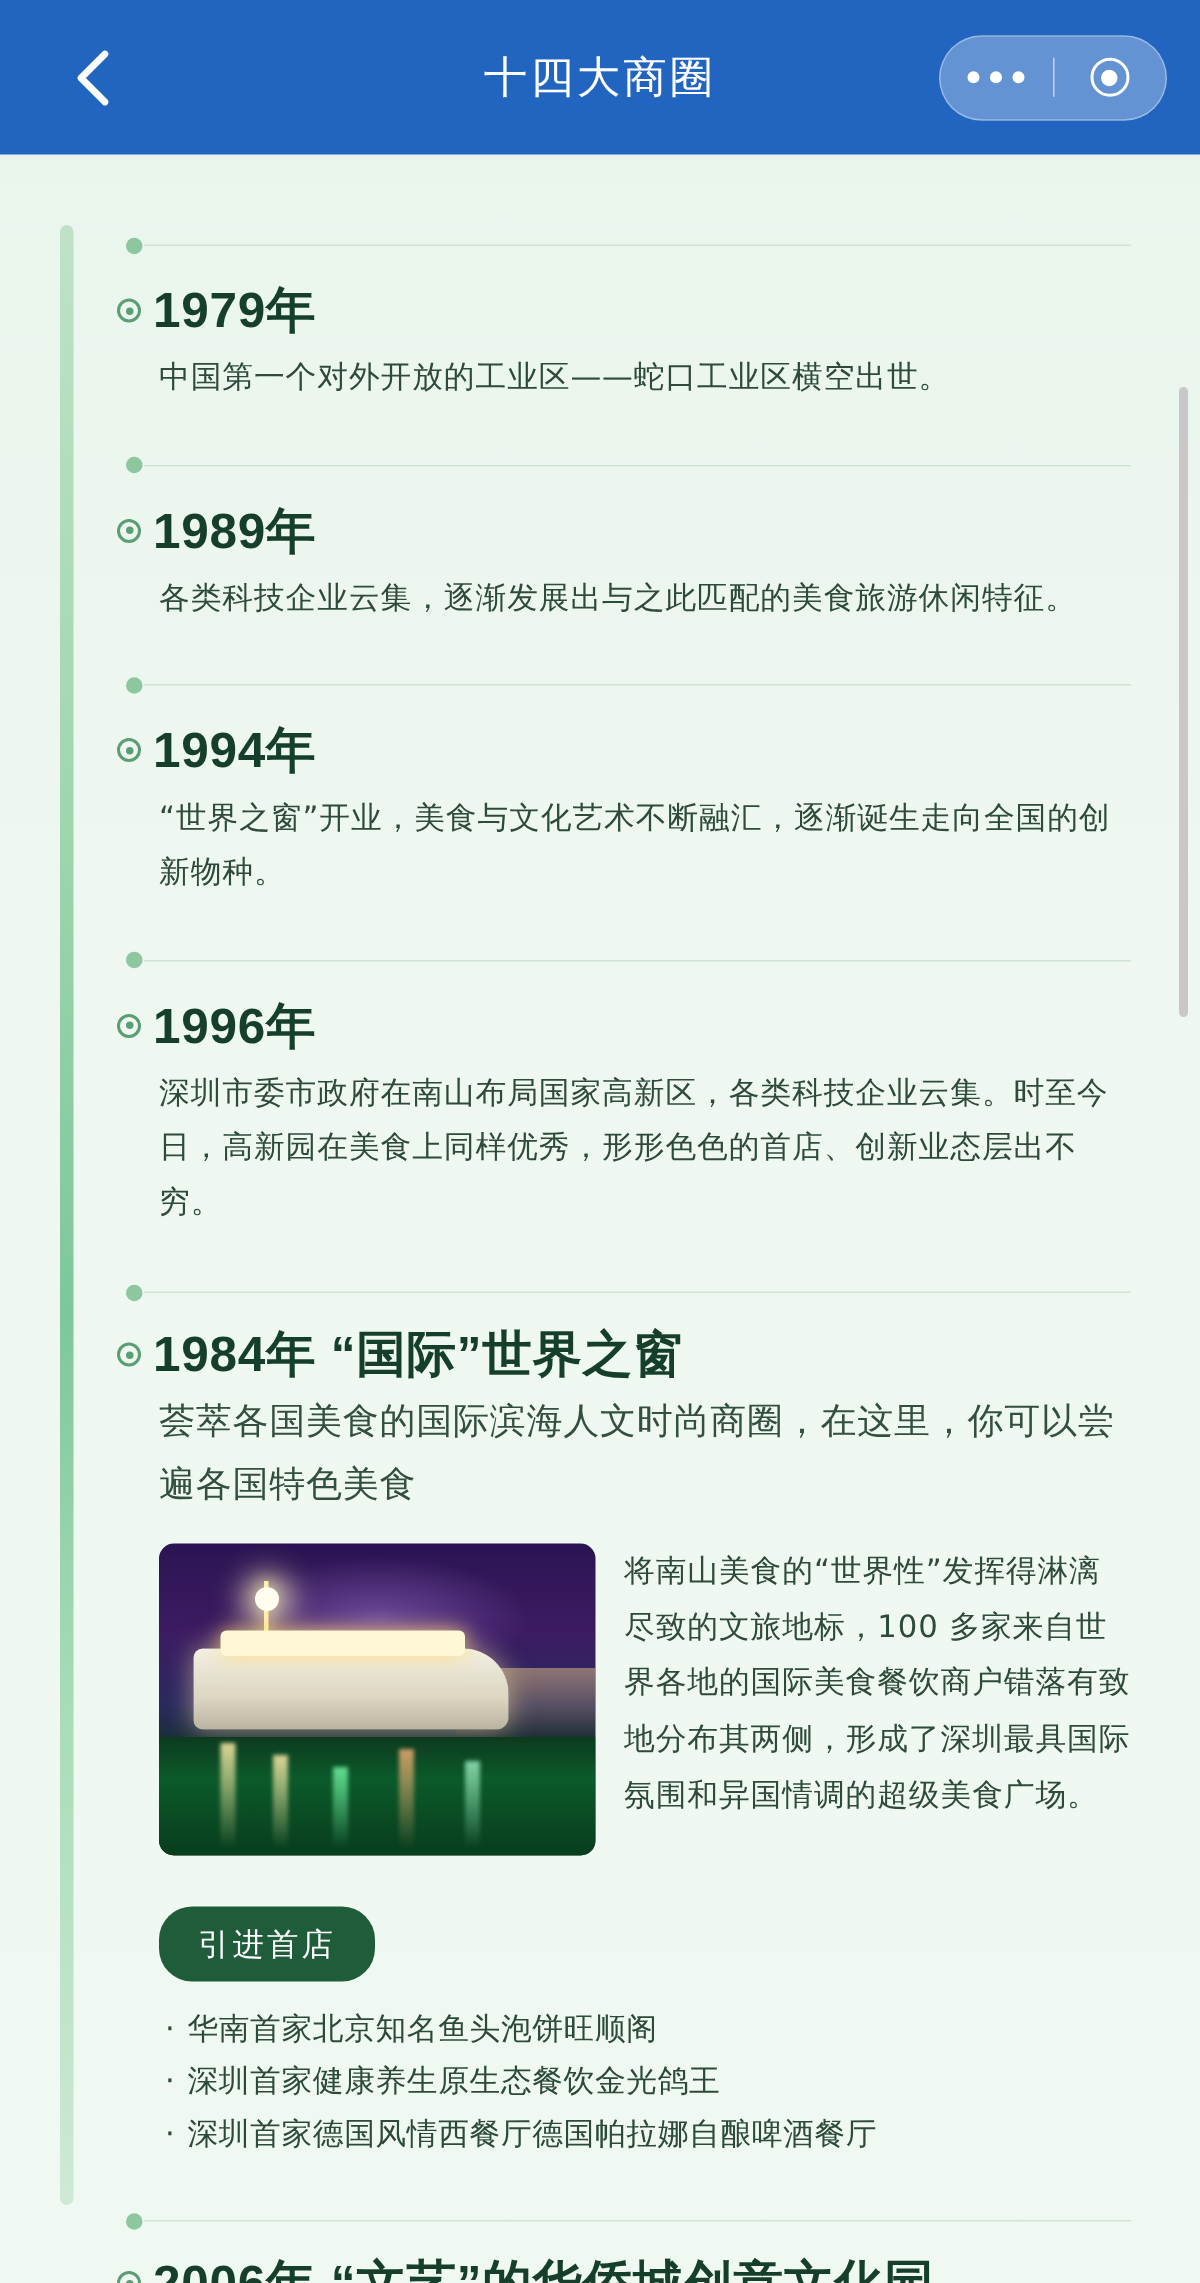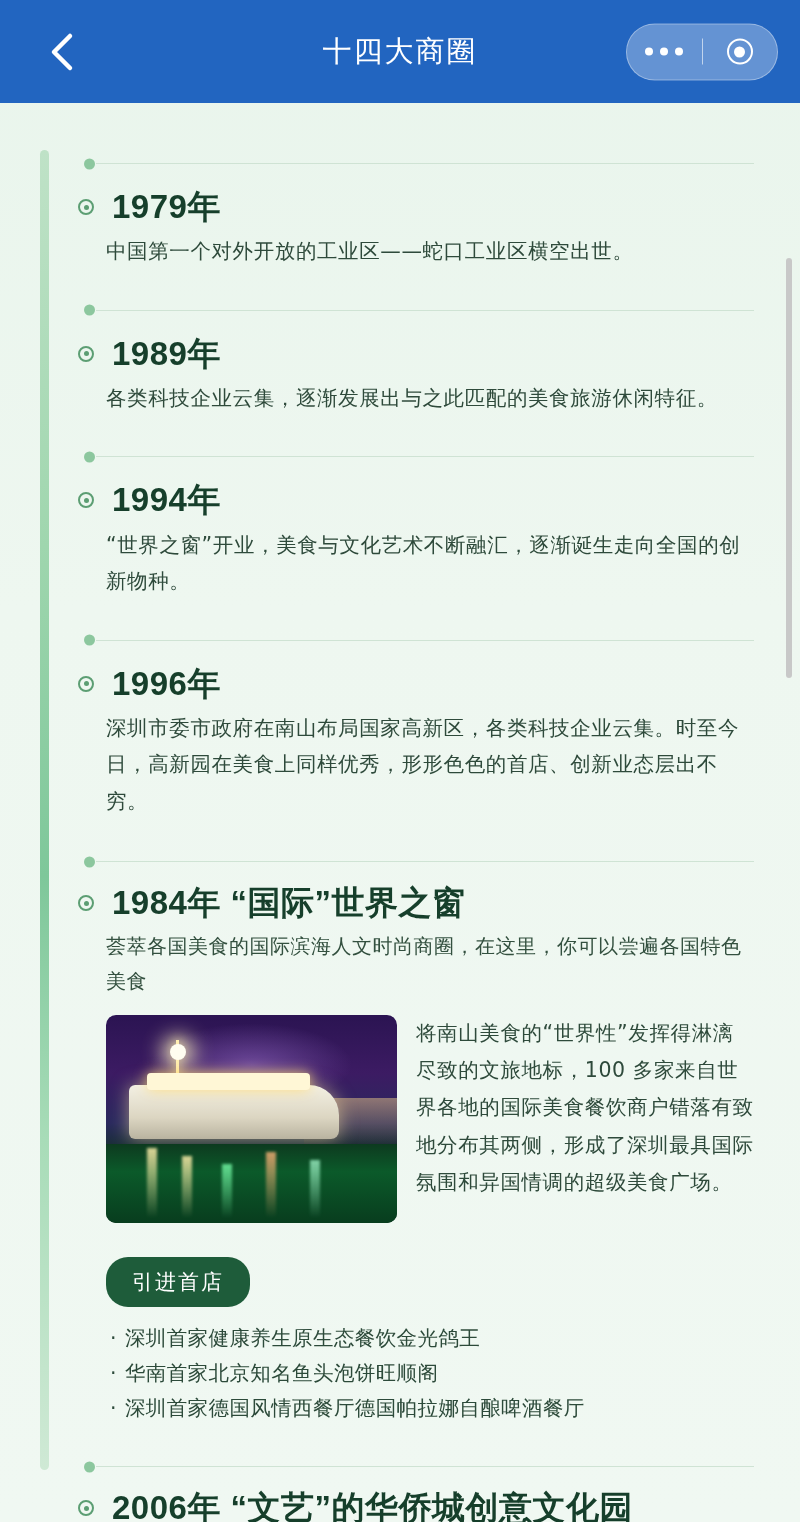--- a/index.html
+++ b/index.html
@@ -140,21 +140,21 @@
     top: 50%;
     transform: translateY(-50%);
     width: 11px; height: 11px;
     border-radius: 50%;
     background: #8cc79e;
   }
 
   .tl-head {
     display: flex;
     align-items: flex-start;
-    gap: 18px;
+    gap: 8px;
     padding-left: 0;
   }
   .tl-ring {
     margin-top: 13px;
     width: 16px; height: 16px;
     border-radius: 50%;
     border: 2px solid #5c9e73;
     flex: 0 0 auto;
     position: relative;
   }
@@ -178,25 +178,25 @@
     margin-top: 6px;
     font-size: 20.5px;
     line-height: 1.78;
     color: #2e4a3b;
     letter-spacing: 0.6px;
     font-family: "DejaVu Sans", sans-serif;
   }
   .tl-sub {
     margin-left: 28px;
     margin-top: 5px;
-    font-size: 20px;
+    font-size: 24px;
     line-height: 1.75;
     color: #33503f;
     letter-spacing: 0.5px;
-    font-family: Liberation Serif, serif;
+    font-family: Liberation Mono, monospace;
   }
 
   .media-row {
     margin-left: 28px;
     margin-top: 16px;
     display: flex;
     gap: 19px;
     align-items: flex-start;
   }
   .photo {
@@ -399,22 +399,22 @@
             <div class="refl r3"></div>
             <div class="refl r4"></div>
             <div class="refl r5"></div>
           </div>
           <div class="media-text">将南山美食的“世界性”发挥得淋漓尽致的文旅地标，100 多家来自世界各地的国际美食餐饮商户错落有致地分布其两侧，形成了深圳最具国际氛围和异国情调的超级美食广场。</div>
         </div>
 
         <div class="tag-pill">引进首店</div>
 
         <ul class="bullets">
+          <li>华南首家北京知名鱼头泡饼旺顺阁</li>
           <li>深圳首家健康养生原生态餐饮金光鸽王</li>
-          <li>华南首家北京知名鱼头泡饼旺顺阁</li>
           <li>深圳首家德国风情西餐厅德国帕拉娜自酿啤酒餐厅</li>
         </ul>
       </div>
 
       <div class="tl-entry" style="margin-top:40px;">
         <div class="tl-rule"></div>
         <div class="tl-head" style="margin-top:20px;">
           <span class="tl-ring"></span>
           <span class="tl-year">2006年  “文艺”的华侨城创意文化园</span>
         </div>

